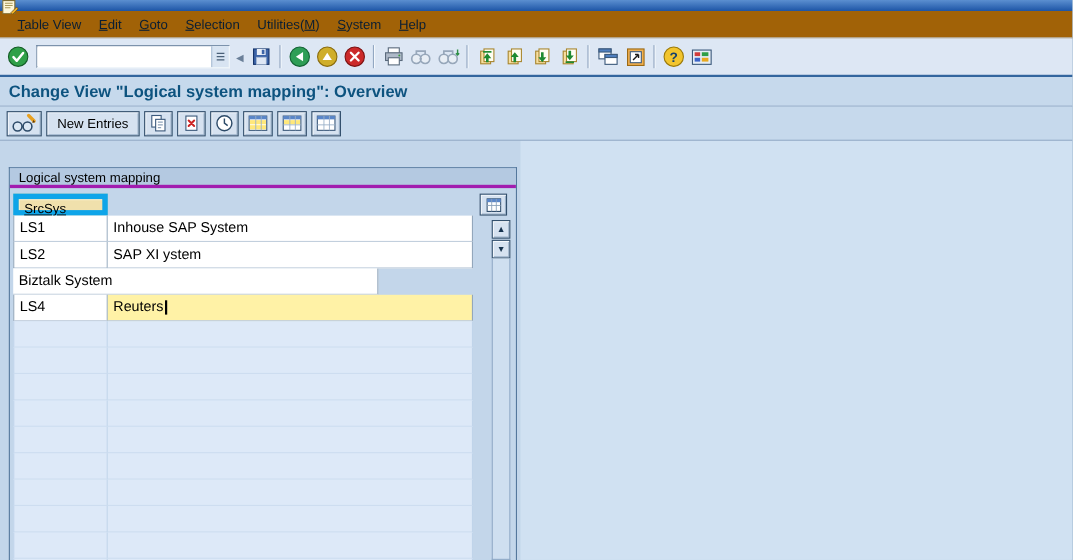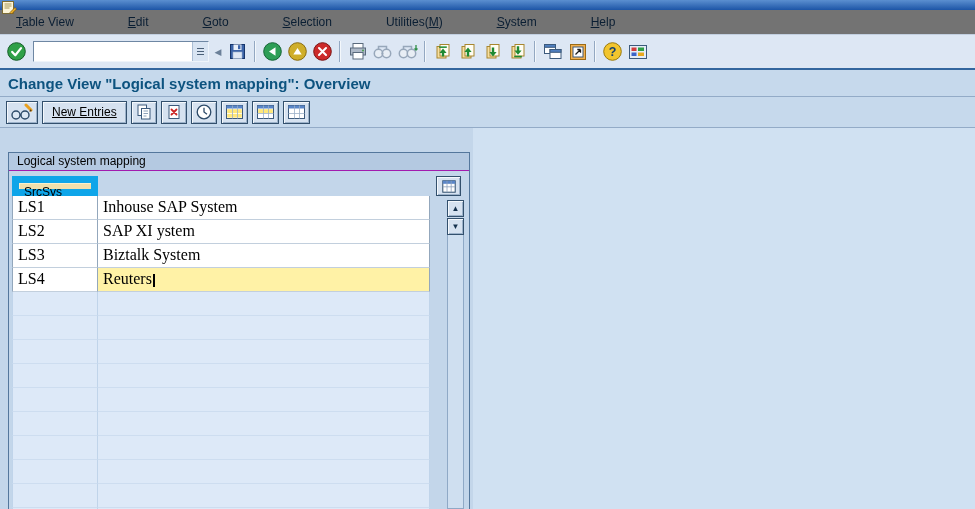--- a/index.html
+++ b/index.html
@@ -6,22 +6,22 @@
   html,body { width: 975px; height: 509px; overflow: hidden; }
   body { font-family: "Liberation Sans", sans-serif; background:#cfe1f2; }
   .screen { width:975px; height:509px; display:flex; flex-direction:column; background:#c3d6ea;
             box-shadow: inset -1px 0 0 #7d95ae; position:relative; }
 
   
   .titlebar { height:10px; background:linear-gradient(to bottom,#5b8fd0,#1d55a6); position:relative; flex:0 0 auto; }
   .window-icon { position:absolute; left:2px; top:0; }
 
   
-  .menubar { height:25px; background:#737373; border-bottom:1px solid #c2cfe0;
-             display:flex; align-items:center; padding-left:8px; flex:0 0 auto;gap:38px; }
+  .menubar { height:25px; background:#a16207; border-bottom:1px solid #c2cfe0;
+             display:flex; align-items:center; padding-left:8px; flex:0 0 auto; }
   .menu-item { font-size:12px; padding:3px 8px; color:#0a1e33; cursor:default; white-space:nowrap; }
 
   
   .toolbar { height:33px; background:#dde7f4; display:flex; align-items:center; padding-left:4px; flex:0 0 auto; }
   .tbtn { width:25px; height:25px; display:flex; align-items:center; justify-content:center; }
   .ico { display:flex; align-items:center; justify-content:center; }
   .tsep { width:2px; height:21px; margin:0 4px; border-left:1px solid #93a8c2; border-right:1px solid #f4f8fc; }
   .cmdwrap { width:176px; height:21px; background:#fff; border:1px solid;
              border-color:#6e87a3 #eef4fa #eef4fa #6e87a3; display:flex; align-items:center; margin:0 2px 0 4px; }
   .cmdinput { flex:1; height:17px; border:0; outline:0; font-size:12px; padding:0 3px; background:#fff; min-width:0; }
@@ -30,47 +30,47 @@
   .hidecmd { width:14px; color:#6b8099; font-size:9px; }
 
   .bluerule { height:2px; background:#33669e; flex:0 0 auto; }
 
   
   .titlebar2 { height:27px; background:#c6d9ec; padding:5px 8px 0; border-bottom:1px solid #93abc7; flex:0 0 auto; }
   .screen-title { font-size:15px; font-weight:bold; color:#0d537f; }
 
   
   .apptoolbar { height:31px; background:#c6d9ec; border-bottom:1px solid #93abc7;
-                display:flex; align-items:center; padding-left:6px; gap:4px; flex:0 0 auto;text-decoration:underline; }
+                display:flex; align-items:center; padding-left:6px; gap:4px; flex:0 0 auto; }
   .abtn { height:23px; min-width:25px; background:#d6e2f0; border:1px solid #33506d;
           box-shadow: inset 1px 1px 0 #f4f8fc, inset -1px -1px 0 #9cb2ca;
           display:flex; align-items:center; justify-content:center; padding:0 3px; font-family:inherit; }
   .newentries { font-size:12px; padding:0 9px; color:#000; }
 
   
   .main { flex:1; display:flex; overflow:hidden; }
   .left-pane { width:473px; position:relative; background:#c3d6ea; overflow:hidden; flex:0 0 auto; }
   .right-pane { flex:1; background:#d0e1f2; }
 
   .group-frame { position:absolute; left:8px; top:24px; width:462px; height:380px;
                  border:1px solid #54779c; border-bottom:none; }
-  .group-caption { height:18px; background:#b4c9e1; border-bottom:1px solid #a21caf;
+  .group-caption { height:18px; background:#b4c9e1; border-bottom:3px solid #a21caf;
                    font-size:12px; line-height:17px; padding-left:8px; color:#000; }
 
   .colheaders { position:absolute; left:12px; top:48px; display:flex; }
-  .hcell { height:20px; background:#f0e0ac; border:7px solid #0ea5e9;
+  .hcell { height:20px; background:#f0e0ac; border:5px solid #0ea5e9;
            box-shadow: inset 1px 1px 0 #faf0cc; font-size:12px; line-height:18px; padding-left:5px; color:#000;text-decoration:underline; }
   .hc1 { width:86px; }
   .hc2 { width:332px; border-left:none; }
 
   .cfgbtn { position:absolute; left:436px; top:48px; width:20px; height:20px; padding:0; }
 
   .rows { position:absolute; left:12px; top:68px; width:418px; }
   .trow { display:flex; height:24px; }
-  .cell { font-family:Liberation Serif, serif; font-size:16px; line-height:22px; padding-left:5px;
+  .cell { font-family:Liberation Sans, sans-serif; font-size:13px; line-height:22px; padding-left:5px;
           background:#fff; border-right:1px solid #93a7bc; border-bottom:1px solid #c2cfdd;
           color:#000; white-space:nowrap; overflow:hidden; }
   .cell.c1 { width:86px; border-left:1px solid #93a7bc; }
   .cell.c2 { width:332px; }
   .cell.focused { background:#fff2a6; }
   .trow.empty .cell { background:#dde9f8; border-right:1px solid #c0d4ea; border-bottom:1px solid #cdddf0; }
   .trow.empty .cell.c1 { border-left:1px solid #c0d4ea; }
   .caret { display:inline-block; width:2px; height:13px; background:#000; vertical-align:middle; margin-left:1px; }
 
   .vscroll { position:absolute; left:447px; top:72px; width:17px; bottom:0; display:flex; flex-direction:column; }
@@ -369,21 +369,20 @@
       <div class="rows">
           <div class="trow">
             <div class="cell c1">LS1</div>
             <div class="cell c2">Inhouse SAP System</div>
           </div>
           <div class="trow">
             <div class="cell c1">LS2</div>
             <div class="cell c2">SAP XI ystem</div>
           </div>
           <div class="trow">
-            <div class="cell c1">LS3</div>
             <div class="cell c2">Biztalk System</div>
           </div>
           <div class="trow">
             <div class="cell c1">LS4</div>
             <div class="cell c2 focused">Reuters<span class="caret"></span></div>
           </div>
           <div class="trow empty">
             <div class="cell c1"></div>
             <div class="cell c2"></div>
           </div>

